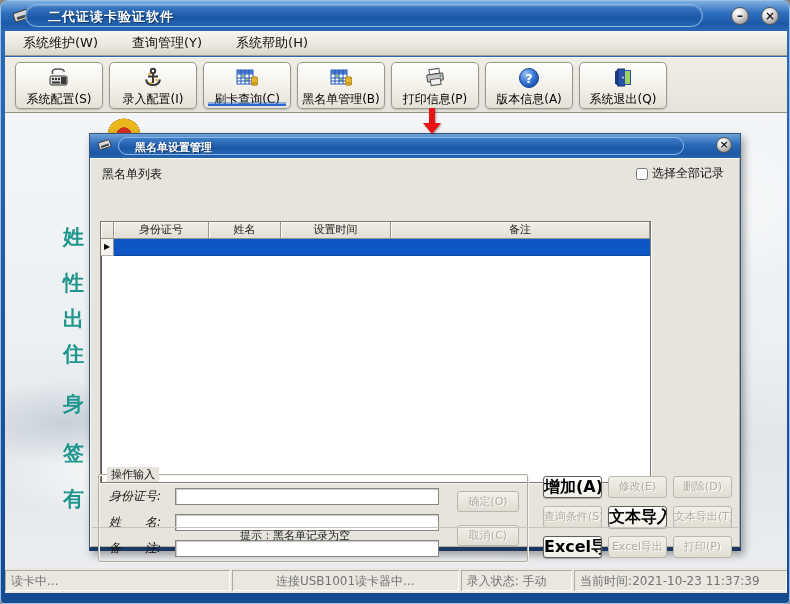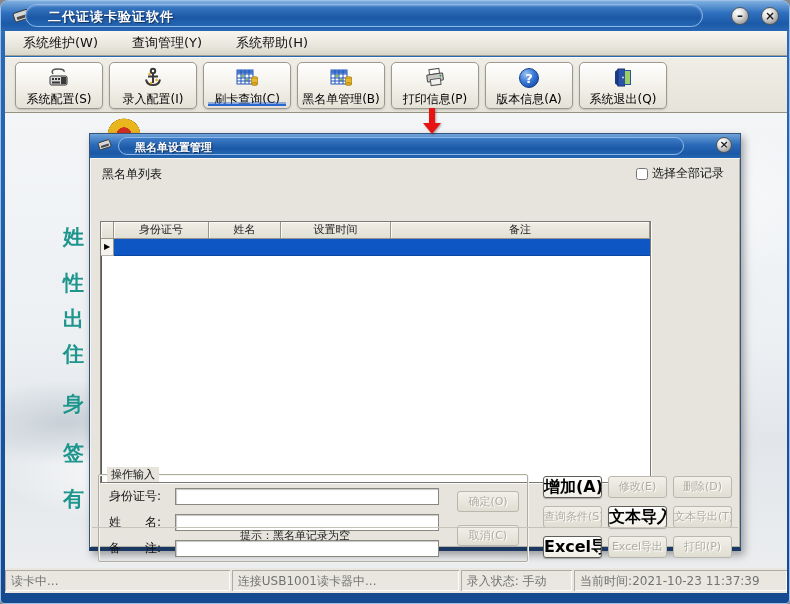--- a/index.html
+++ b/index.html
@@ -96,41 +96,41 @@
   .ind-cell { width:13px; flex:none; background:#f4f2ec; border-right:1px solid #98968c;
     border-bottom:1px solid #b8b6ae; font-size:8px; line-height:16px; text-align:center; color:#000; }
   .sel-fill { flex:1; background:#0e56c4; border-bottom:1px solid #0a46a0; }
   
   .groupbox { position:absolute; left:8px; top:316px; width:430px; height:88px;
     border:1px solid #b0aea2; border-radius:2px;
     box-shadow:inset 1px 1px 0 #f4f2ec, 1px 1px 0 #f4f2ec; }
   .legend { position:absolute; left:8px; top:-8px; background:#e6e4dd; padding:0 4px;
     font-size:11px; color:#111; }
   .frow { position:absolute; left:10px; height:18px; display:flex; align-items:center; }
-  .frow .flb { width:66px; font-size:12px; color:#111; white-space:nowrap; }
+  .frow .flb { width:66px; font-size:12px; color:#111; white-space:nowrap;font-style:italic; }
   .fi { width:264px; height:17px; background:#fff; border:1px solid #8a887e;
     box-shadow:inset 1px 1px 1px rgba(0,0,0,.22); font-size:12px; padding:0 3px; }
   .btn { border-radius:3px; font-size:11px; text-align:center; cursor:default; white-space:nowrap; overflow:hidden; }
   .btn.disabled { background:linear-gradient(180deg,#f2f0e8,#e0ddd2); border:1px solid #bab8ae;
     color:#b0aca2; text-shadow:1px 1px 0 #fff; }
   .btn.enabled { background:linear-gradient(180deg,#ffffff,#f0eee6); border:1px solid #5f5f58;
     color:#000; font-weight:bold; font-size:16px; box-shadow:0 1px 1px rgba(0,0,0,.25); }
   .b-ok { position:absolute; left:358px; top:16px; width:62px; height:21px; line-height:19px; }
   .b-cancel { position:absolute; left:358px; top:50px; width:62px; height:21px; line-height:19px; }
   .actions { position:absolute; left:453px; top:318px; width:190px; height:84px;
     display:grid; grid-template-columns:repeat(3,59px); grid-auto-rows:22px; gap:8px 6px; }
   .actions .btn { line-height:20px; }
   .hint-strip { position:absolute; left:2px; right:2px; bottom:2px; height:18px;
     box-shadow:inset 0 1px 0 #c6c4ba; font-size:11px; color:#222; padding-left:148px; line-height:18px; }
   
   .statusbar { position:absolute; left:4px; top:567px; width:782px; height:25px;
     background:#e9e7e0; display:flex; gap:2px; padding:2px 0; }
   .seg { background:#e9e7e0; box-shadow:inset 1px 1px 0 #aeaca2, inset -1px -1px 0 #fdfcf8;
     font-size:12px; color:#737373; padding:3px 6px 0 6px; white-space:nowrap; overflow:hidden; }
-  .seg1 { width:226px; } .seg2 { width:228px; } .seg3 { width:112px; } .seg4 { width:214px; }
+  .seg1 { width:226px; } .seg2 { width:228px;text-align:center; } .seg3 { width:112px; } .seg4 { width:214px; }
 </style>
 </head>
 <body>
 
 <div id="win">
 
   <div class="titlebar">
     <span class="win-icon">
       <svg width="24" height="20" viewBox="0 0 24 20">
         <g transform="rotate(-18 11 10)">

